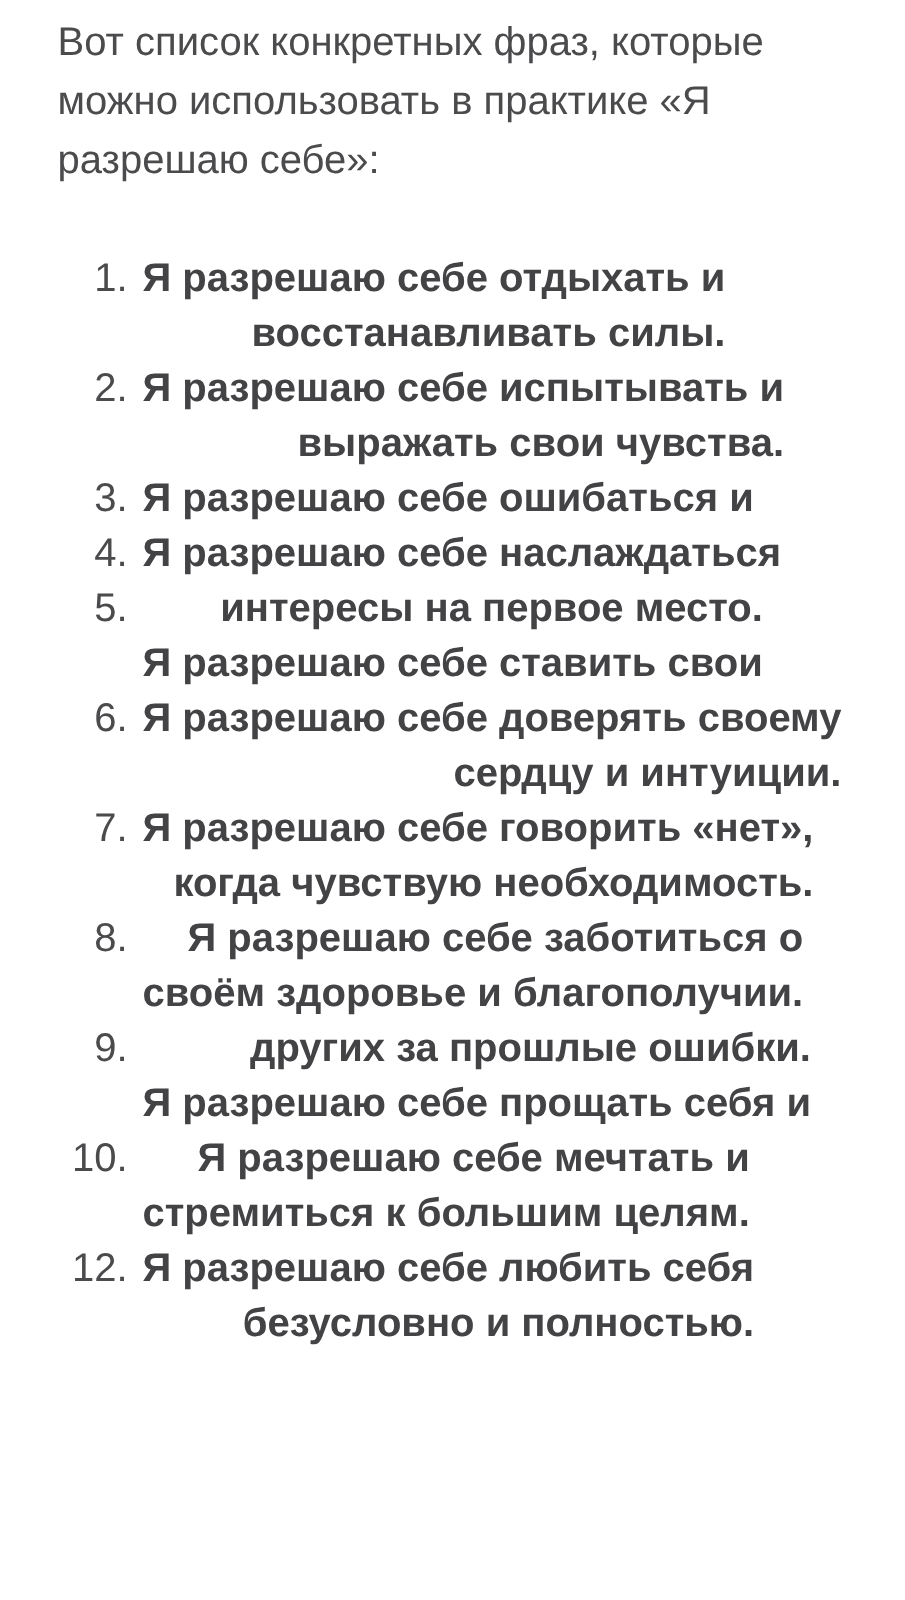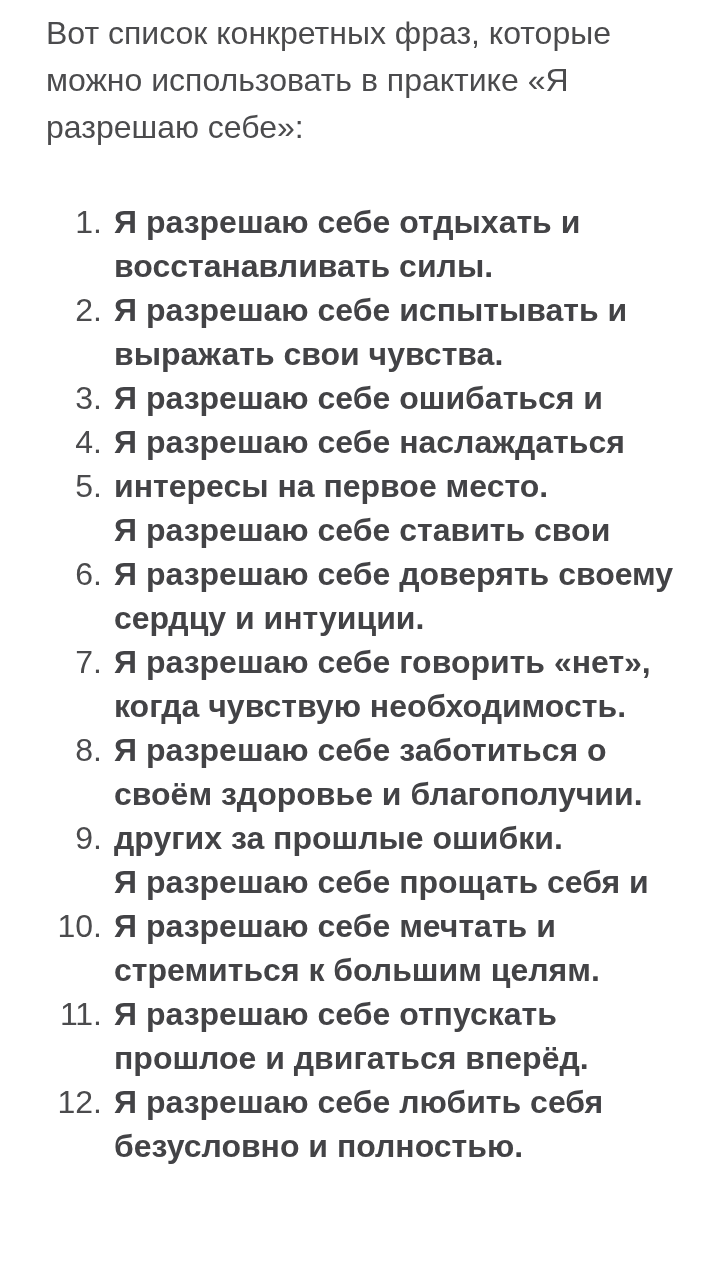--- a/index.html
+++ b/index.html
@@ -52,20 +52,21 @@
   .txt {
     margin-left: 12px;
     font-size: 32px;
     font-weight: 700;
     line-height: 44px;
     color: #434346;
   }
   .txt .line {
     display: block;
     white-space: nowrap;
+    text-align: right;
   }
 </style>
 </head>
 <body>
 
 <main class="page">
 
   <p class="intro">
     <span class="line">Вот список конкретных фраз, которые</span>
     <span class="line">можно использовать в практике «Я</span>
@@ -145,27 +146,20 @@
     </div>
 
     <div class="row">
       <span class="num">10.</span>
       <span class="txt">
         <span class="line">Я разрешаю себе мечтать и</span>
         <span class="line">стремиться к большим целям.</span>
       </span>
     </div>
 
-    <div class="row">
-      <span class="num">11.</span>
-      <span class="txt">
-        <span class="line">Я разрешаю себе отпускать</span>
-        <span class="line">прошлое и двигаться вперёд.</span>
-      </span>
-    </div>
 
     <div class="row">
       <span class="num">12.</span>
       <span class="txt">
         <span class="line">Я разрешаю себе любить себя</span>
         <span class="line">безусловно и полностью.</span>
       </span>
     </div>
 
   </div>

